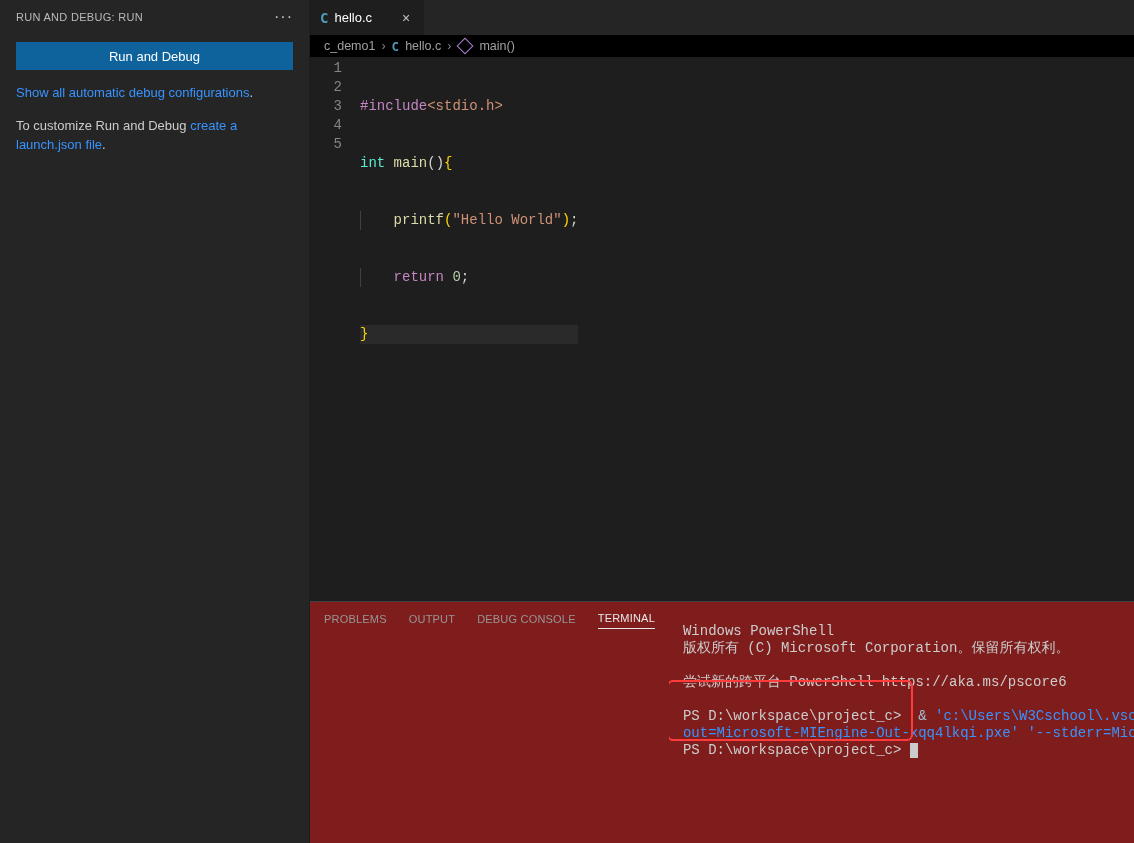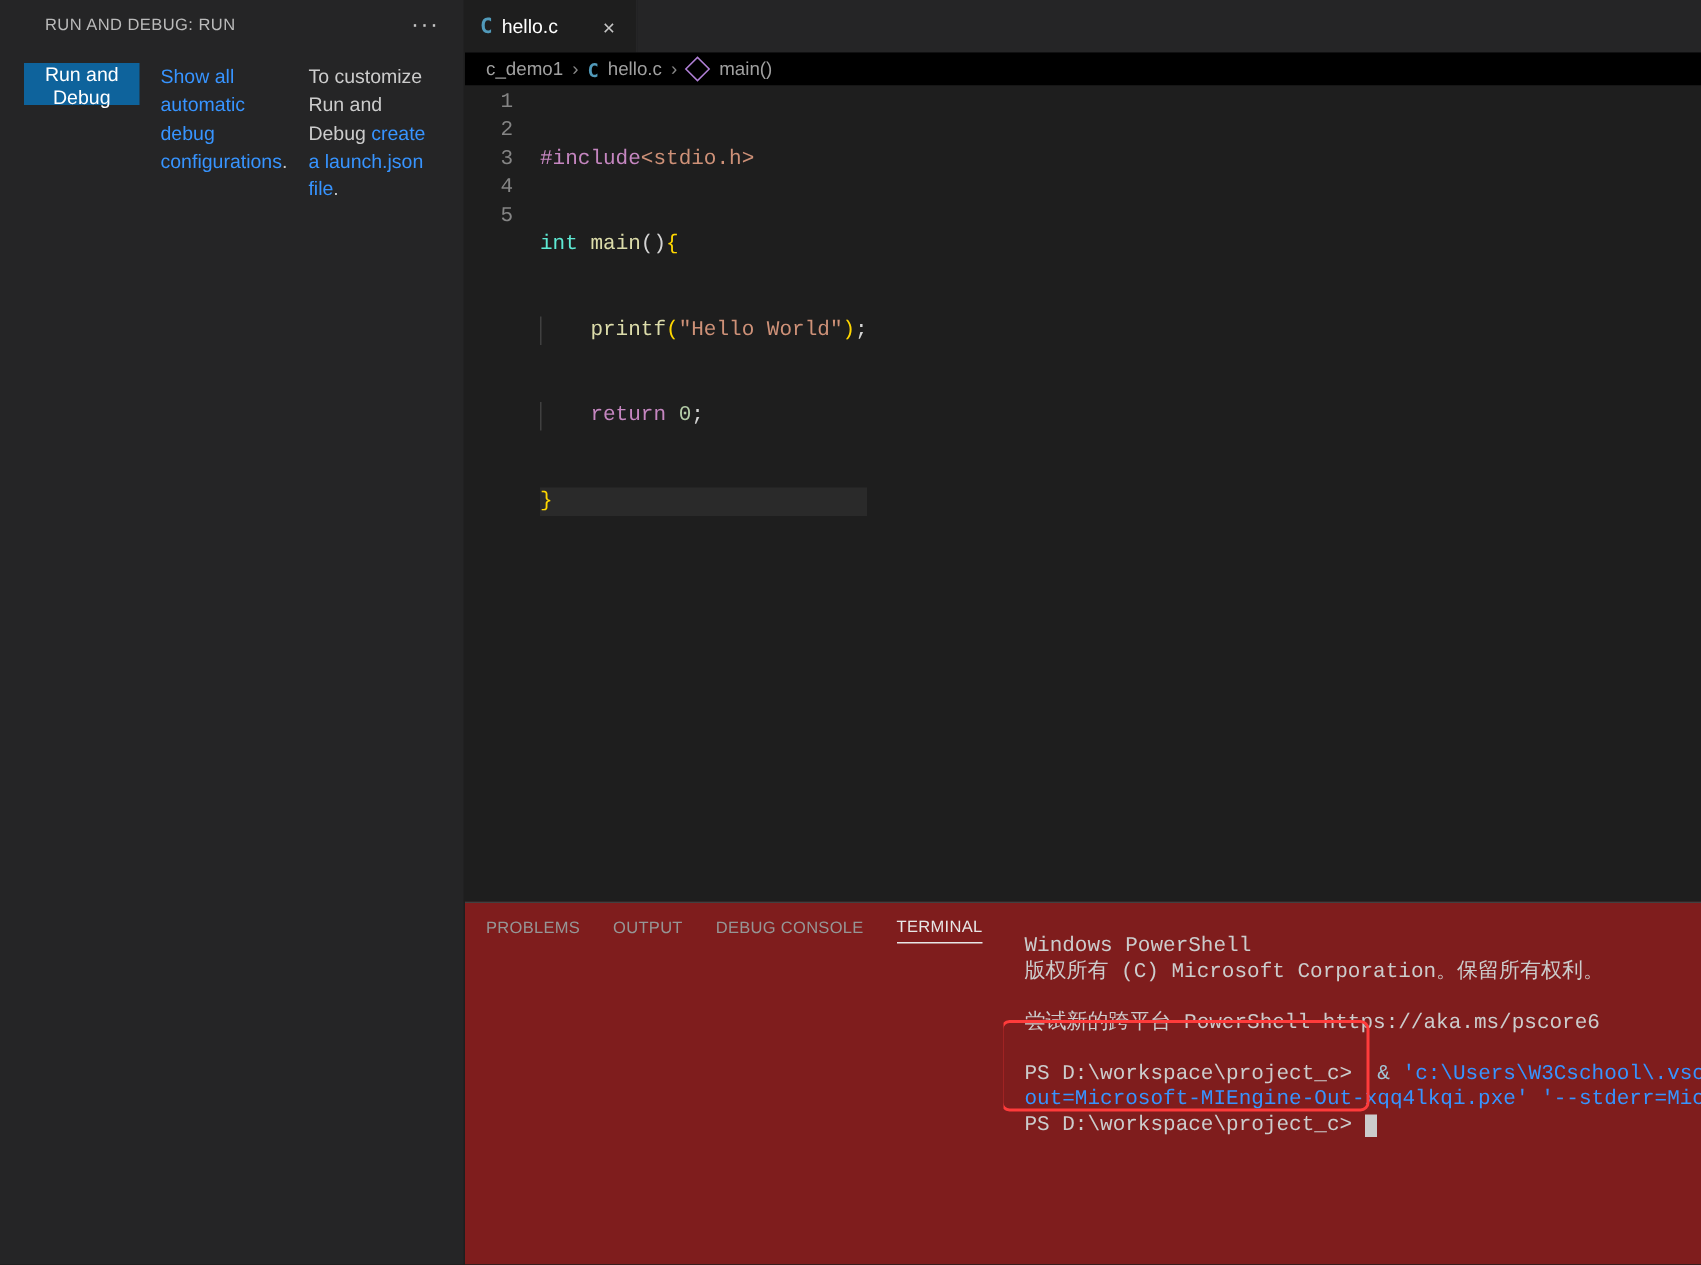--- a/index.html
+++ b/index.html
@@ -19,38 +19,37 @@
     display: flex;
     flex-direction: column;
     border-right: 1px solid #1e1e1e;
   }
   .sidebar-header {
     height: 34px;
     display: flex;
     align-items: center;
     padding: 0 16px;
     justify-content: space-between;
-    margin-left: 14px;
   }
   .sidebar-title {
     font-size: 11px;
     color: #bbbbbb;
     text-transform: uppercase;
     letter-spacing: 0.3px;
   }
   .ellipsis-icon {
     font-size: 16px;
     color: #c5c5c5;
     letter-spacing: 1px;
     cursor: pointer;
   }
   .sidebar-body {
     padding: 8px 16px;
     display: flex;
-    flex-direction: row;
+    flex-direction: column;
     gap: 14px;
   }
   .run-btn {
     width: 100%;
     height: 28px;
     background: #0e639c;
     border: none;
     color: #ffffff;
     font-size: 13px;
     cursor: pointer;

